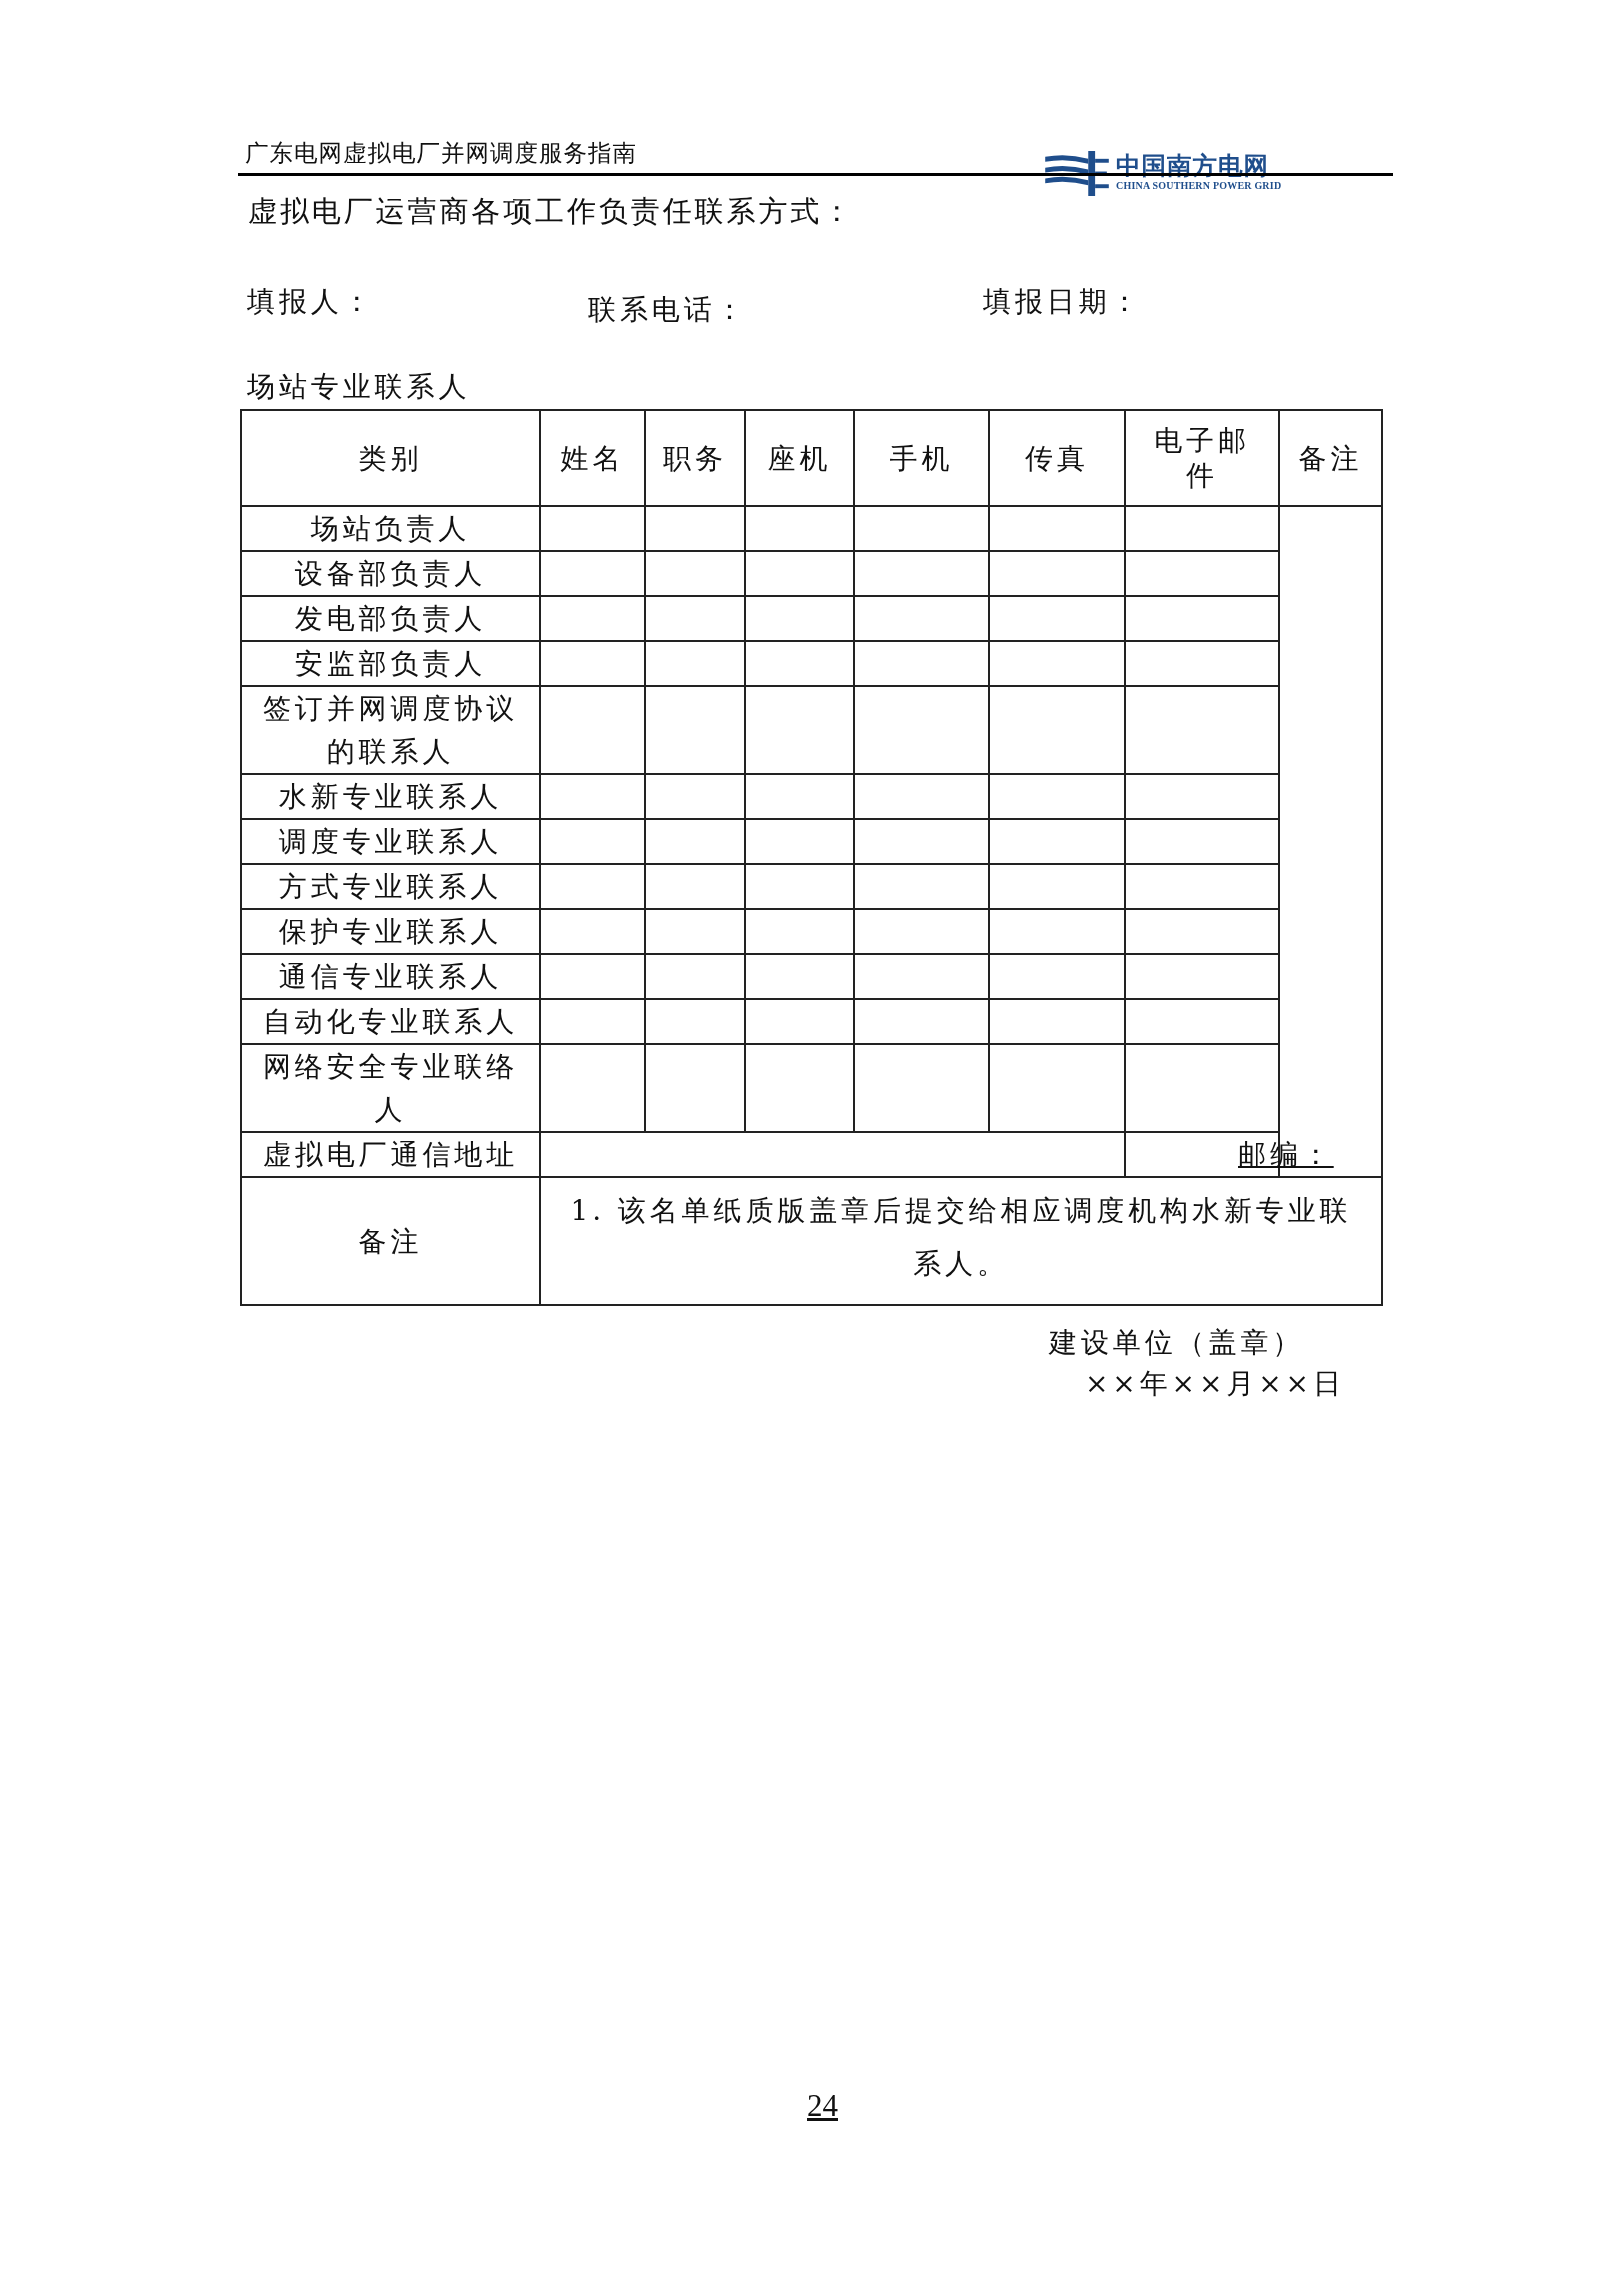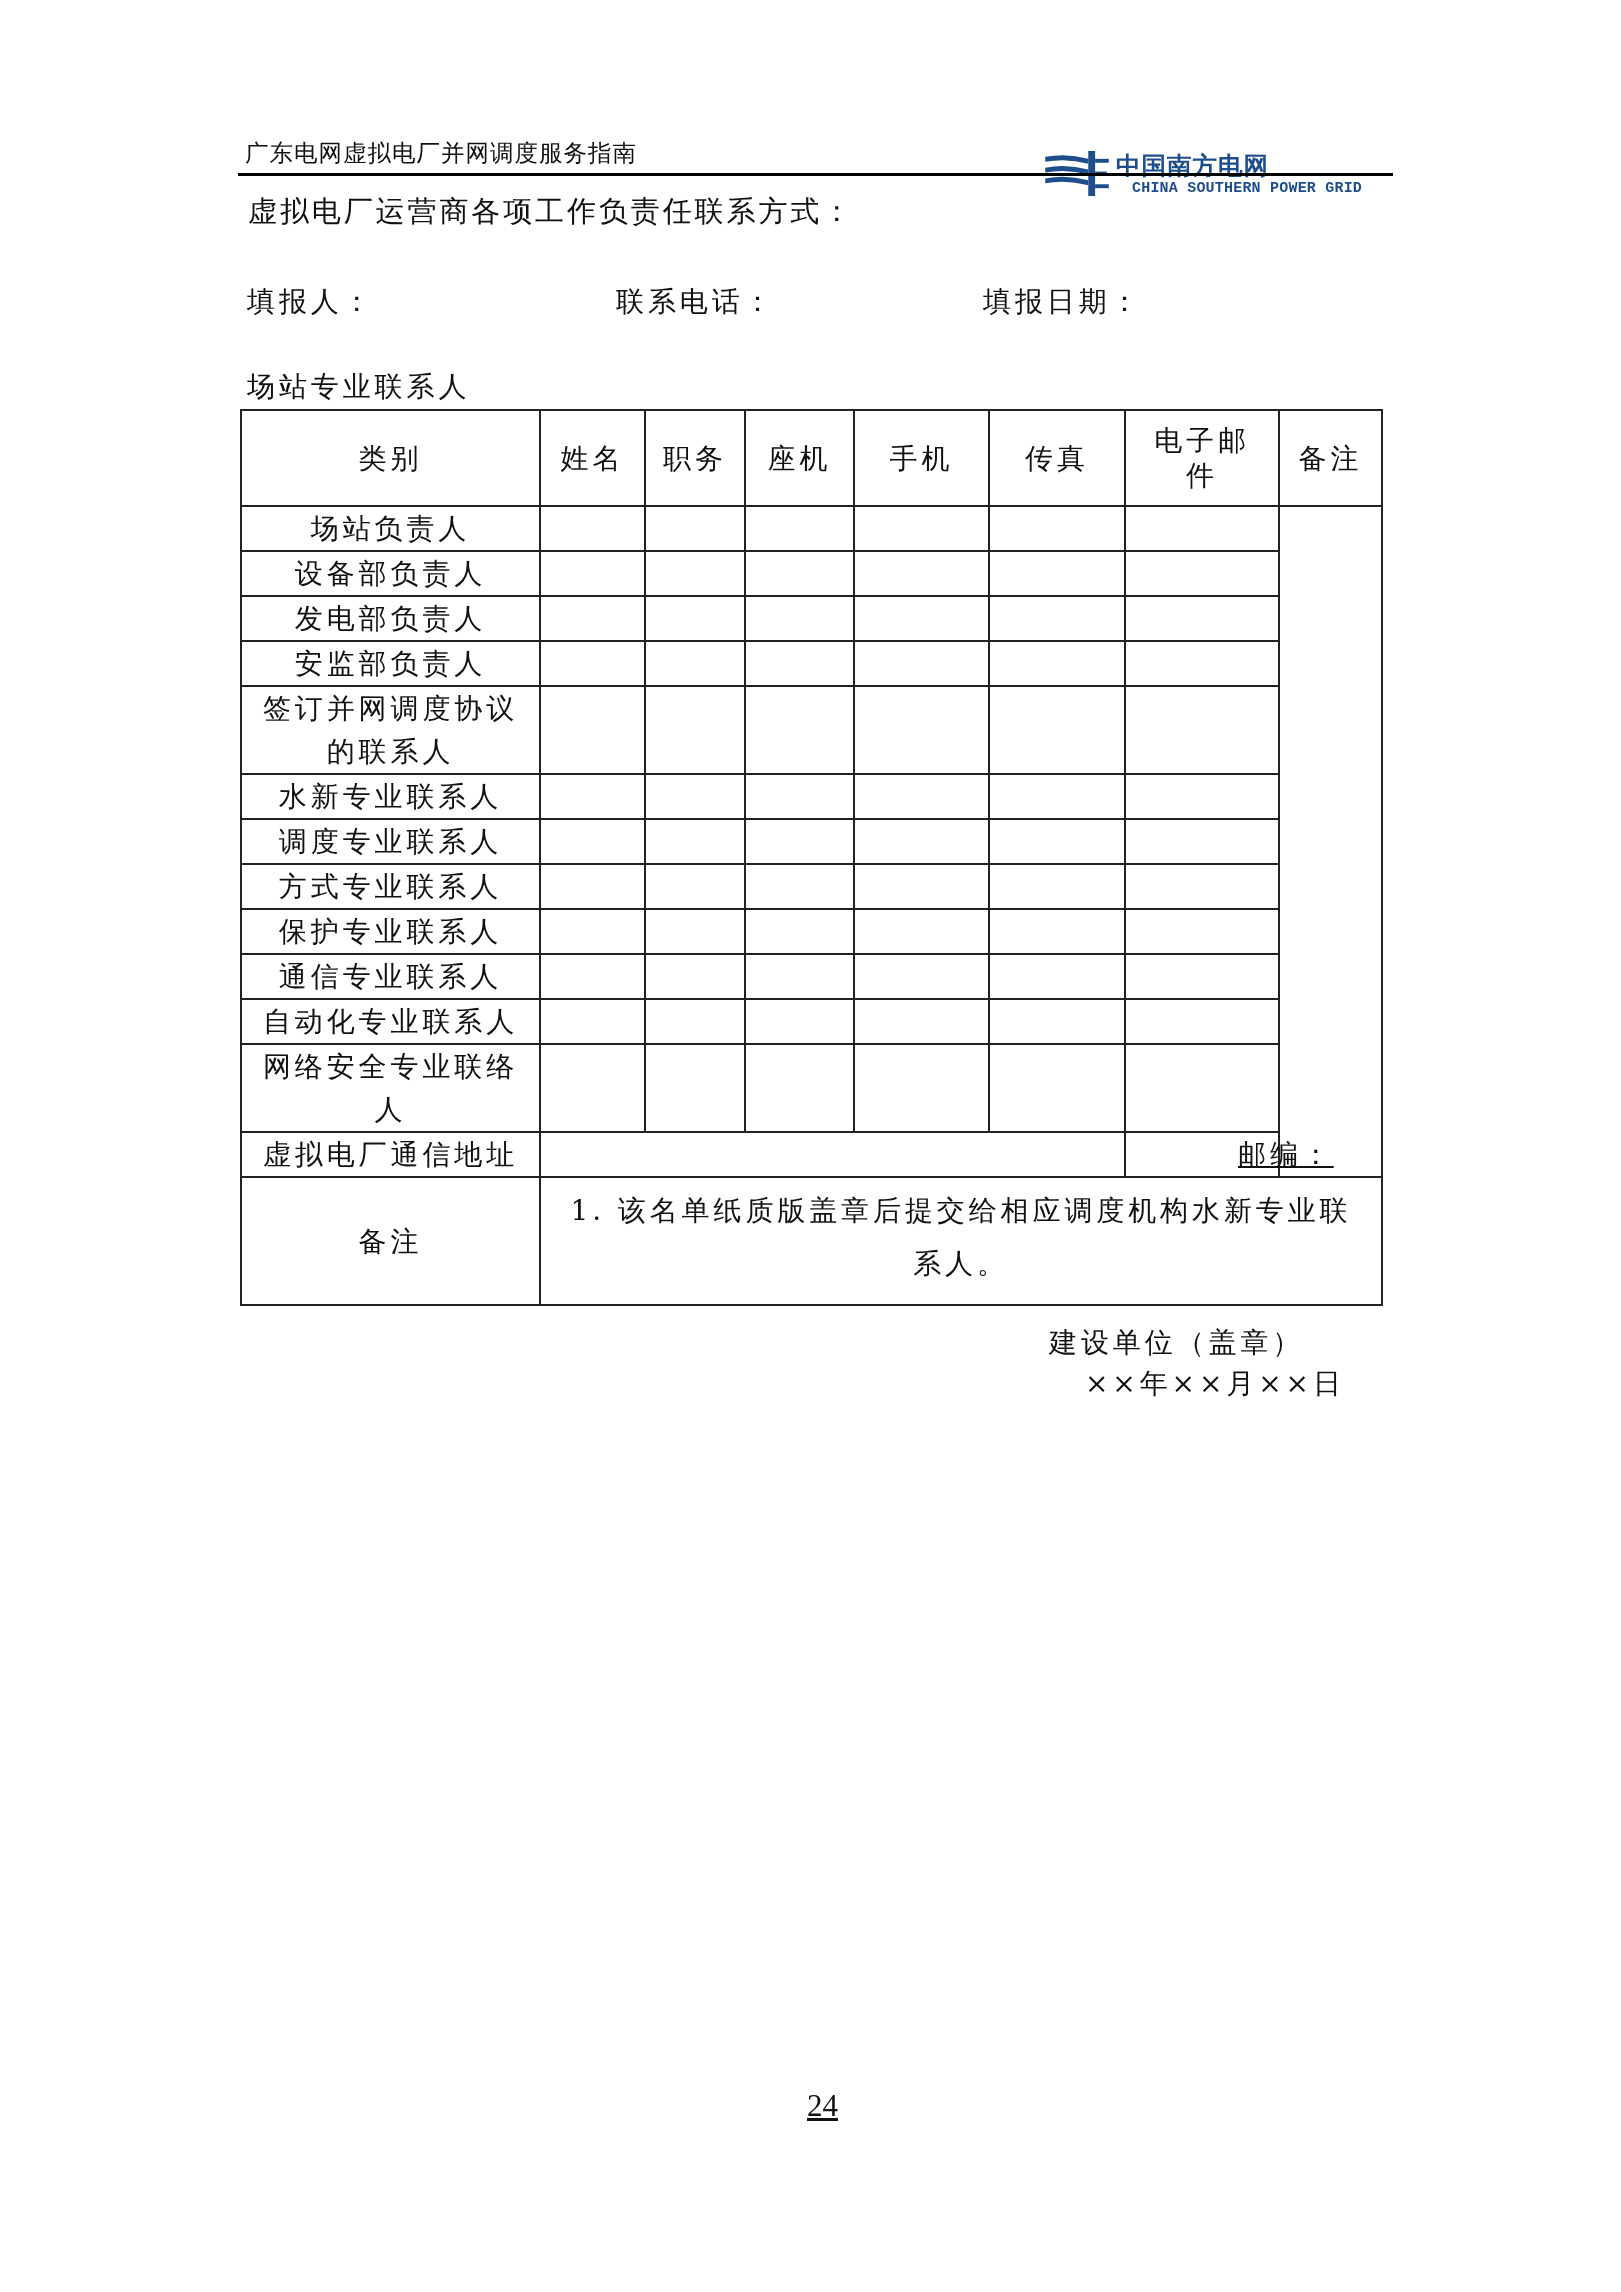--- a/index.html
+++ b/index.html
@@ -3,21 +3,21 @@
 <meta charset="utf-8">
 <style>
   html, body { margin:0; padding:0; background:#ffffff; }
   body { width:1621px; height:2293px; position:relative; overflow:hidden;
          font-family: "DejaVu Serif", "Liberation Serif", serif; color:#111; }
   .abs { position:absolute; white-space:nowrap; }
   .hdr-text { left:245px; top:139px; font-size:23.5px; letter-spacing:1px; line-height:29px; }
   .hdr-rule { left:238px; top:173px; width:1155px; height:2.9px; background:#000; }
   .logo { left:1045px; top:119px; width:235px; height:45px;margin-top:32px; }
   .logo-cn { position:absolute; left:71px; top:0px; font-family:"DejaVu Sans","Liberation Sans",sans-serif; font-weight:bold; font-size:24.5px; color:#1f4e8c; letter-spacing:1px; line-height:29px; }
-  .logo-en { position:absolute; left:87px; top:29px; font-family:Liberation Mono, monospace; font-weight:bold; font-size:15px; color:#1f4e8c; letter-spacing:0.2px; }
+  .logo-en { position:absolute; left:71px; top:29px; font-family:Liberation Serif, serif; font-weight:bold; font-size:10px; color:#1f4e8c; letter-spacing:0.2px; }
   .title { left:248px; top:194px; font-size:29px; font-weight:normal; letter-spacing:2.9px; line-height:35px;text-align:right; }
   .field { top:284px; font-size:28px; letter-spacing:3.9px; line-height:35px; }
   .section { left:247px; top:369px; font-size:28px; letter-spacing:3.9px; line-height:35px; }
   table.grid { position:absolute; left:240px; top:409px; border-collapse:collapse; table-layout:fixed; width:1141px; }
   table.grid td { border:2px solid #222; padding:0; text-align:center; vertical-align:middle;
                   font-size:28px; letter-spacing:3.9px; line-height:43px; }
   .sig { font-size:28px; letter-spacing:3.9px; line-height:35px; }
   .pageno { left:807px; top:2088px; font-family:"Liberation Serif","DejaVu Serif",serif; font-size:31px;text-decoration:underline; }
 </style>
 </head>
@@ -37,21 +37,21 @@
   </svg>
   <span class="logo-cn">中国南方电网</span>
   <span class="logo-en">CHINA SOUTHERN POWER GRID</span>
 </div>
 
 <div class="abs hdr-rule"></div>
 
 <div class="abs title">虚拟电厂运营商各项工作负责任联系方式：</div>
 
 <div class="abs field" style="left:247px;">填报人：</div>
-<div class="abs field" style="left:616px;">联系电话：</div>
+<div class="abs field" style="left:588px;margin-top:8px;">联系电话：</div>
 <div class="abs field" style="left:983px;">填报日期：</div>
 
 <div class="abs section">场站专业联系人</div>
 
 <table class="grid">
   <colgroup>
     <col style="width:299px">
       <col style="width:105px">
       <col style="width:100px">
       <col style="width:109px">

